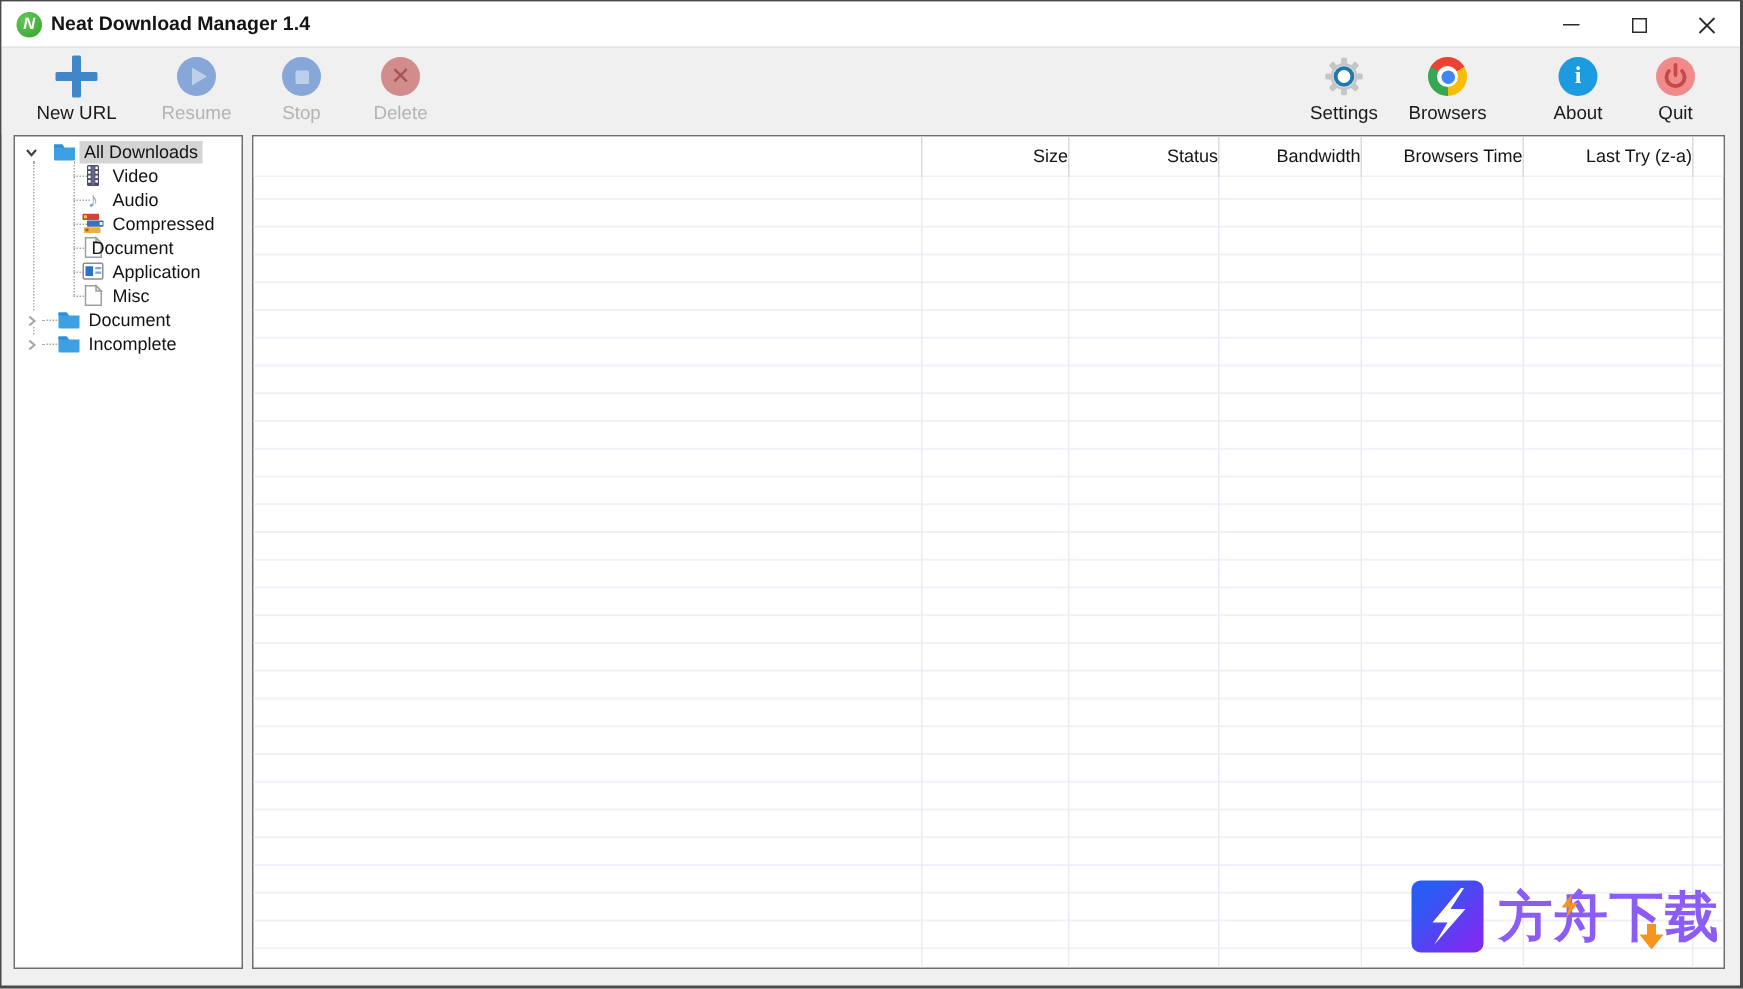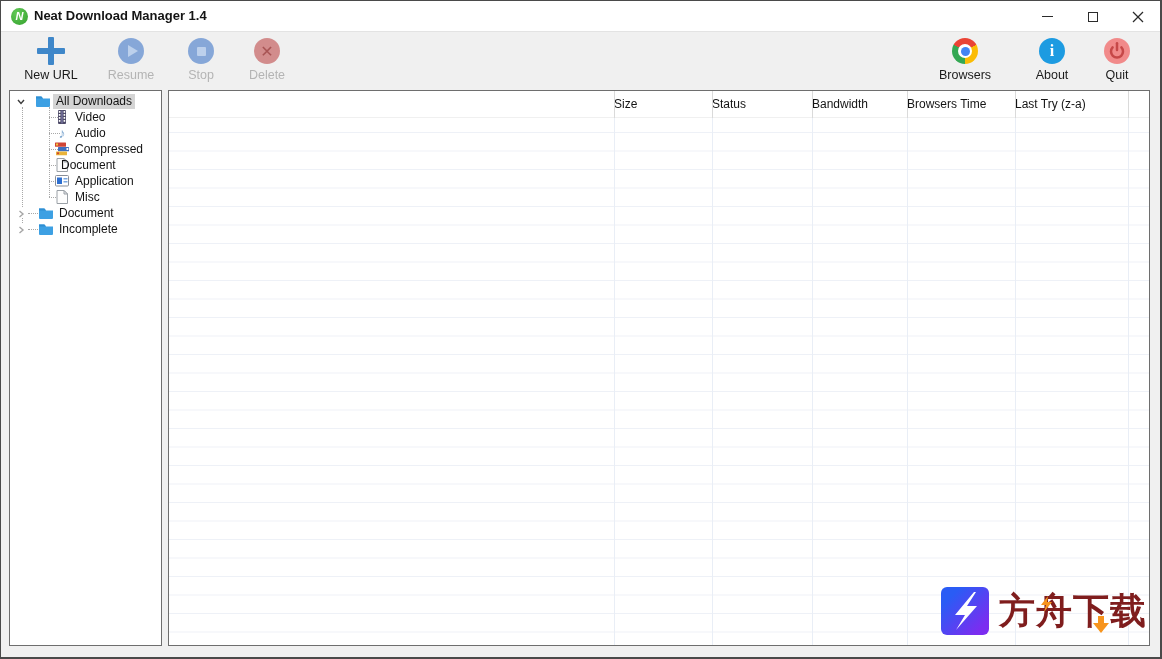--- a/index.html
+++ b/index.html
@@ -74,33 +74,33 @@
   .tlabel{ position:absolute; line-height:15px; padding:0 3px; white-space:nowrap; }
   .tlabel.selected{ background:#d4d4d4; }
   .note-glyph{ font-size:14px; color:#7da7cf; line-height:14px; }
 
   
   .listview{ position:absolute; left:167px; top:89px; width:982px; height:556px; background:#fff;
              border:1px solid #6e6e6e; overflow:hidden; }
   .lv-header{ position:absolute; left:0; top:0; right:0; height:27px; background:#fff;
               border-bottom:1px solid #f0f0f0; }
   .th{ position:absolute; top:0; height:27px; line-height:26px; font-size:12px; color:#141414;
-       text-align:left; white-space:nowrap; overflow:hidden; }
+       text-align:right; white-space:nowrap; overflow:hidden; }
   .hsep{ position:absolute; top:0; width:1px; height:27px; background:#dadada; }
   .lv-body{ position:absolute; left:0; top:27px; right:0; bottom:0;
             background-image:linear-gradient(to bottom, #eef1f7 1px, transparent 1px);
             background-size:100% 18.5px; background-position:0 14px; }
   .vline{ position:absolute; top:27px; bottom:0; width:1px; background:#e9eef6; }
 
   
   .watermark{ position:absolute; left:940px; top:585px; width:200px; height:50px; z-index:2; }
   .wm-logo{ position:absolute; left:0; top:1px; width:48px; height:48px; border-radius:6px;
             background:linear-gradient(135deg,#2a5cf5 20%,#7b2df0 85%); }
   .wm-text{ position:absolute; left:58px; top:0; height:50px; line-height:50px; font-size:36px;
-            font-weight:700; color:#7f1d1d; letter-spacing:1px; white-space:nowrap; }
+            font-weight:700; color:#8b5cf6; letter-spacing:1px; white-space:nowrap; }
   .wm-bolt{ position:absolute; left:100px; top:10px; }
   .wm-arrow{ position:absolute; left:152px; top:30px; }
 </style>
 </head>
 <body>
 
 <div class="window">
 
   <div class="titlebar">
     <div class="app-icon">N</div>
@@ -144,20 +144,40 @@
       <div class="tb-label">Stop</div>
     </div>
 
     <div class="tb-btn disabled" style="left:232px">
       <div class="tb-ico">
           <span class="circ circ-red ico-x">✕</span>
         </div>
       <div class="tb-label">Delete</div>
     </div>
 
+    <div class="tb-btn" style="left:861px">
+      <div class="tb-ico">
+        <svg width="26" height="26" viewBox="0 0 26 26">
+          <g fill="#c6c6c6">
+            <rect x="11" y="0.5" width="4" height="6" rx="1"></rect>
+            <rect x="11" y="0.5" width="4" height="6" rx="1" transform="rotate(45 13 13)"></rect>
+            <rect x="11" y="0.5" width="4" height="6" rx="1" transform="rotate(90 13 13)"></rect>
+            <rect x="11" y="0.5" width="4" height="6" rx="1" transform="rotate(135 13 13)"></rect>
+            <rect x="11" y="0.5" width="4" height="6" rx="1" transform="rotate(180 13 13)"></rect>
+            <rect x="11" y="0.5" width="4" height="6" rx="1" transform="rotate(225 13 13)"></rect>
+            <rect x="11" y="0.5" width="4" height="6" rx="1" transform="rotate(270 13 13)"></rect>
+            <rect x="11" y="0.5" width="4" height="6" rx="1" transform="rotate(315 13 13)"></rect>
+          </g>
+          <circle cx="13" cy="13" r="9" fill="#c6c6c6"></circle>
+          <circle cx="13" cy="13" r="7.2" fill="#f0f0f0"></circle>
+          <circle cx="13" cy="13" r="5.6" fill="#fff" stroke="#1f78b0" stroke-width="2.6"></circle>
+        </svg>
+      </div>
+      <div class="tb-label">Settings</div>
+    </div>
 
     <div class="tb-btn" style="left:930px">
       <div class="tb-ico">
         <span class="chrome">
           <span class="chrome-center"></span>
             <span class="chrome-core"></span>
         </span>
       </div>
       <div class="tb-label">Browsers</div>
     </div>

